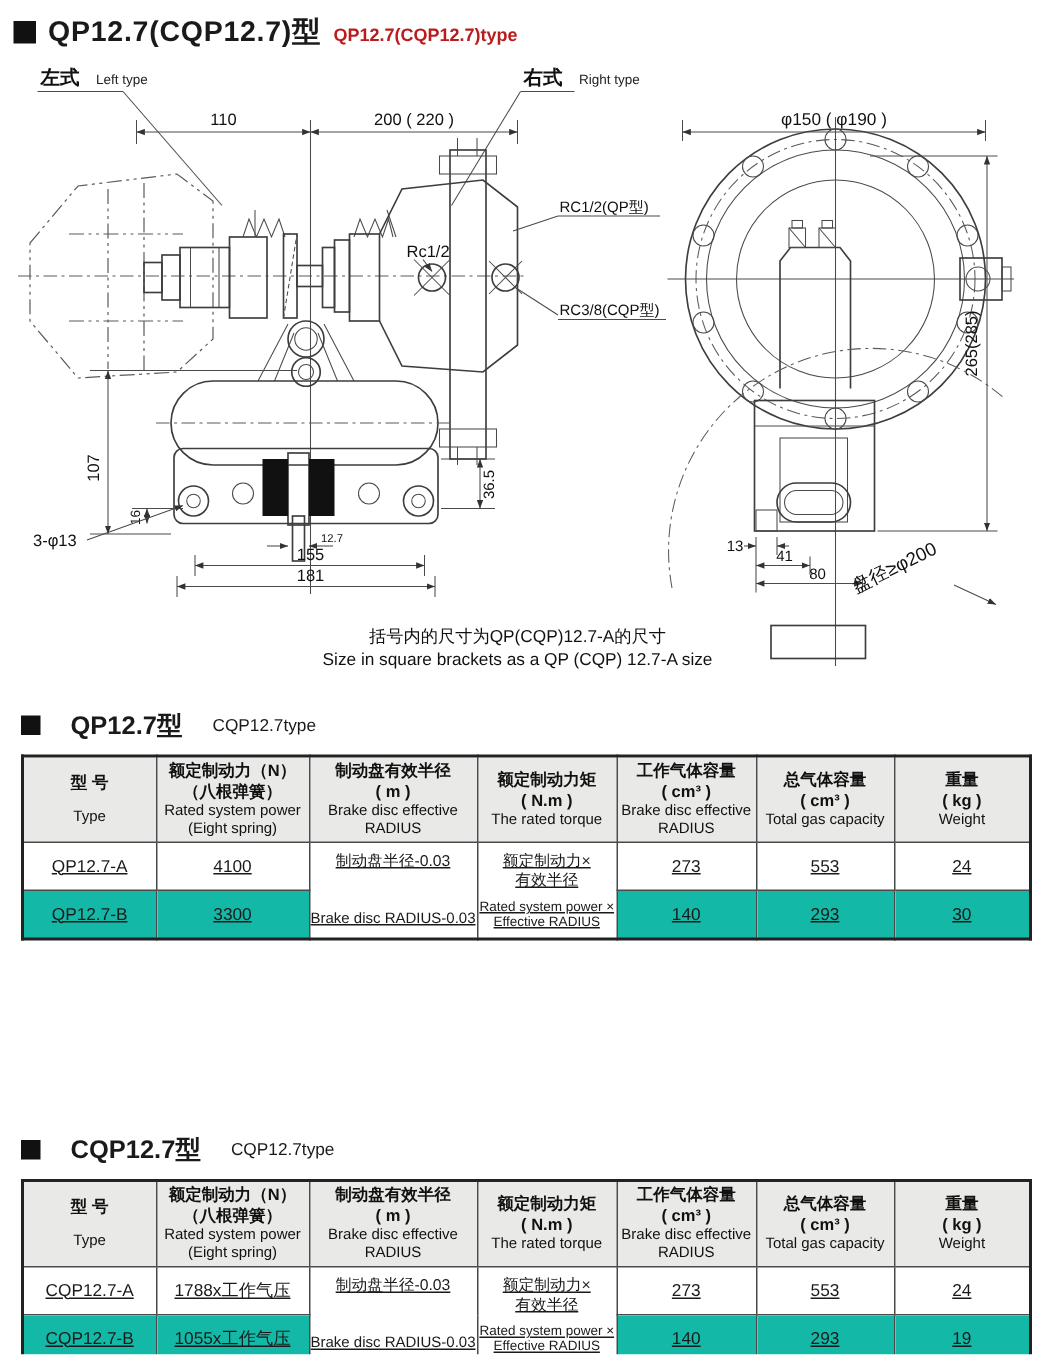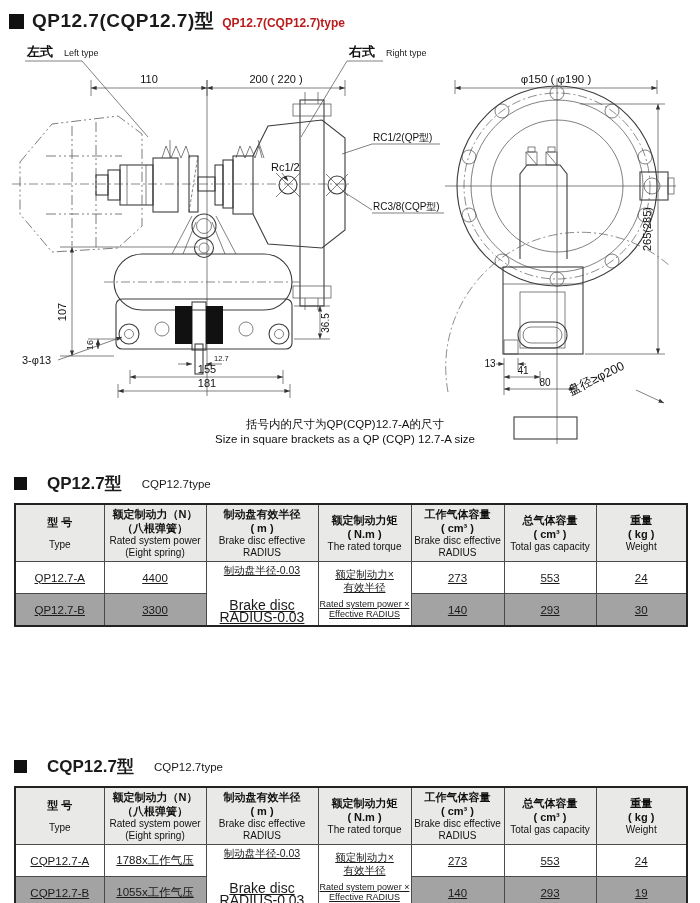--- a/index.html
+++ b/index.html
@@ -27,25 +27,25 @@
   
   table.spec{border-collapse:collapse;margin:0 0 0 14px;table-layout:fixed;}
   table.spec{border:2px solid #222;}
   table.spec th,table.spec td{border:1px solid #4a4a4a;text-align:center;vertical-align:middle;
       padding:0;overflow:hidden;}
   table.spec th{background:#e9e9e7;font-weight:normal;height:56px;}
   .hz{font-size:11px;font-weight:bold;line-height:14px;color:#111;}
   .he{font-size:10px;line-height:12px;color:#111;}
   td{font-size:11.5px;text-decoration:underline;}
   tr.rA td{background:#fff;height:31px;}
-  tr.rB td{background:#a3a3a3;height:31px;}
+  tr.rB td{background:#14b8a6;height:31px;}
   td.mg{background:#fff !important;}
   .mcell{display:flex;flex-direction:column;justify-content:space-evenly;height:62px;}
   .mz{font-size:10.5px;line-height:13px;}
-  .me{font-size:14px;line-height:12px;margin-top:20px;}
+  .me{font-size:10px;line-height:12px;margin-top:20px;}
   .me2{font-size:9px;line-height:10px;}
 </style>
 </head>
 <body>
 <div class="page">
 
 <div class="doc-title">
   <span class="sq"></span>
   <span class="zh">QP12.7(CQP12.7)型</span>
   <span class="en">QP12.7(CQP12.7)type</span>
@@ -305,21 +305,21 @@
               <div class="he">Total gas capacity</div>
             </th>
       <th>
               <div class="hz">重量</div>
               <div class="hz">( kg )</div>
               <div class="he">Weight</div>
             </th>
     </tr>
     <tr class="rA">
       <td>QP12.7-A</td>
-      <td>4400</td>
+      <td>4100</td>
       <td rowspan="2" class="mg">
               <div class="mcell">
                 <div class="mz">制动盘半径-0.03</div>
                 <div class="me">Brake disc RADIUS-0.03</div>
               </div>
             </td>
       <td rowspan="2" class="mg">
               <div class="mcell">
                 <div>
                   <div class="mz">额定制动力×</div>

